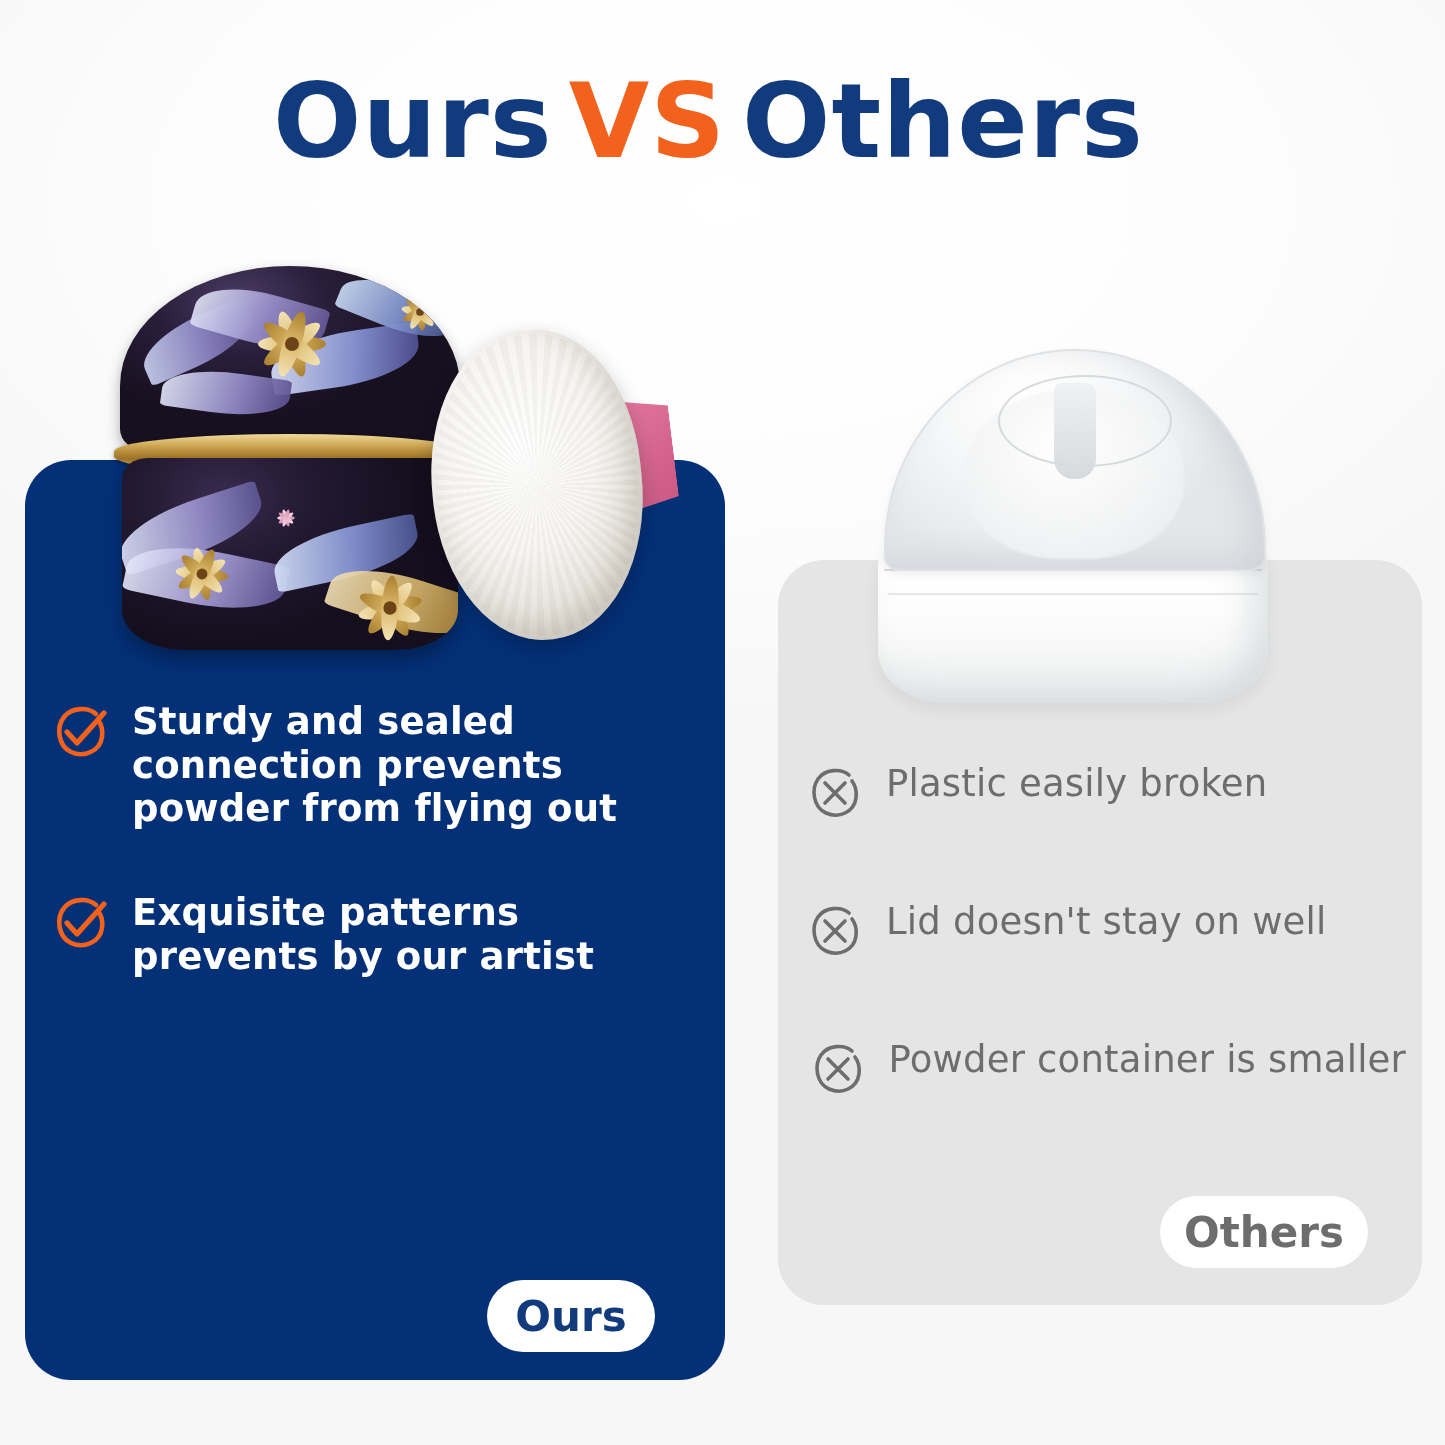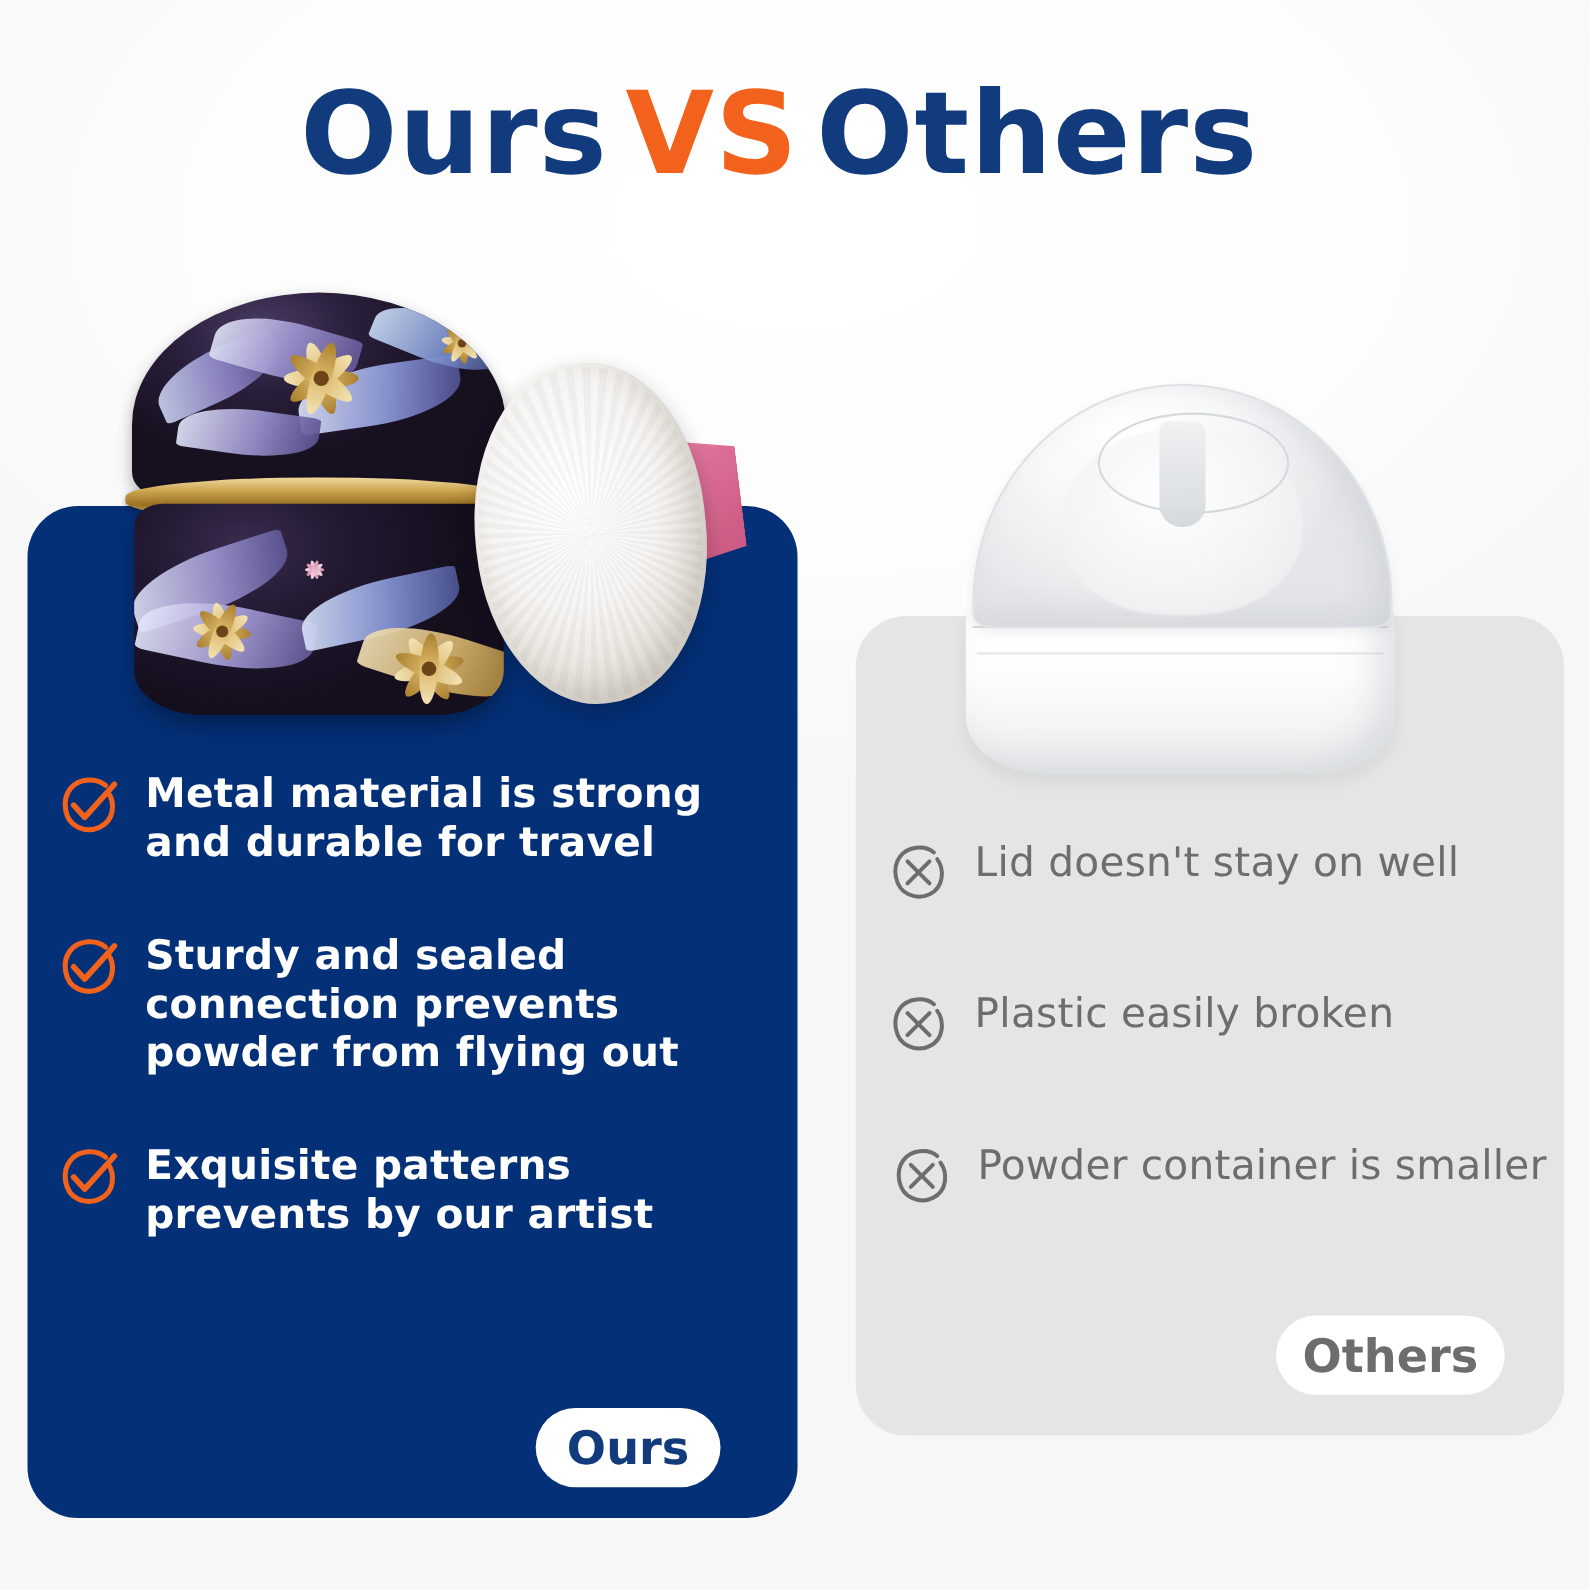--- a/index.html
+++ b/index.html
@@ -373,29 +373,20 @@
     <div class="plastic-body"></div>
     <div class="dome">
       <div class="dome-fluff"></div>
       <div class="dome-knob"></div>
       <div class="dome-ring"></div>
     </div>
   </div>
 
   <div class="list list-ours">
 
-    <div class="row">
-      <span class="ico">
-        <svg viewBox="0 0 58 58" fill="none">
-          <path d="M44 12 C36 5 20 5 12 15 C4 25 6 44 19 50 C32 56 48 49 50 35 C51 28 49 22 46 18" stroke="#f2621c" stroke-width="4.6" stroke-linecap="round" fill="none"></path>
-          <path d="M15 30 L25 41 L52 11" stroke="#f2621c" stroke-width="5.2" stroke-linecap="round" stroke-linejoin="round" fill="none"></path>
-        </svg>
-      </span>
-      <span class="row-text">Metal material is strong and durable for travel</span>
-    </div>
 
 
     <div class="row">
       <span class="ico">
         <svg viewBox="0 0 58 58" fill="none">
           <path d="M44 12 C36 5 20 5 12 15 C4 25 6 44 19 50 C32 56 48 49 50 35 C51 28 49 22 46 18" stroke="#f2621c" stroke-width="4.6" stroke-linecap="round" fill="none"></path>
           <path d="M15 30 L25 41 L52 11" stroke="#f2621c" stroke-width="5.2" stroke-linecap="round" stroke-linejoin="round" fill="none"></path>
         </svg>
       </span>
       <span class="row-text">Sturdy and sealed connection prevents powder from flying out</span>
@@ -415,31 +406,31 @@
 
   <div class="list list-others">
 
     <div class="row">
       <span class="ico">
         <svg viewBox="0 0 58 58" fill="none">
           <path d="M43 11 C35 4 19 5 12 15 C5 25 7 43 20 49 C33 55 48 48 50 34 C51 27 49 21 46 17" stroke="#6d6d6d" stroke-width="3.6" stroke-linecap="round" fill="none"></path>
           <path d="M19 19 L39 39 M39 19 L19 39" stroke="#6d6d6d" stroke-width="3.6" stroke-linecap="round" fill="none"></path>
         </svg>
       </span>
-      <span class="row-text">Lid doesn't stay on well</span>
+      <span class="row-text">Plastic easily broken</span>
     </div>
 
     <div class="row">
       <span class="ico">
         <svg viewBox="0 0 58 58" fill="none">
           <path d="M43 11 C35 4 19 5 12 15 C5 25 7 43 20 49 C33 55 48 48 50 34 C51 27 49 21 46 17" stroke="#6d6d6d" stroke-width="3.6" stroke-linecap="round" fill="none"></path>
           <path d="M19 19 L39 39 M39 19 L19 39" stroke="#6d6d6d" stroke-width="3.6" stroke-linecap="round" fill="none"></path>
         </svg>
       </span>
-      <span class="row-text">Plastic easily broken</span>
+      <span class="row-text">Lid doesn't stay on well</span>
     </div>
 
     <div class="row">
       <span class="ico">
         <svg viewBox="0 0 58 58" fill="none">
           <path d="M43 11 C35 4 19 5 12 15 C5 25 7 43 20 49 C33 55 48 48 50 34 C51 27 49 21 46 17" stroke="#6d6d6d" stroke-width="3.6" stroke-linecap="round" fill="none"></path>
           <path d="M19 19 L39 39 M39 19 L19 39" stroke="#6d6d6d" stroke-width="3.6" stroke-linecap="round" fill="none"></path>
         </svg>
       </span>
       <span class="row-text">Powder container is smaller</span>

